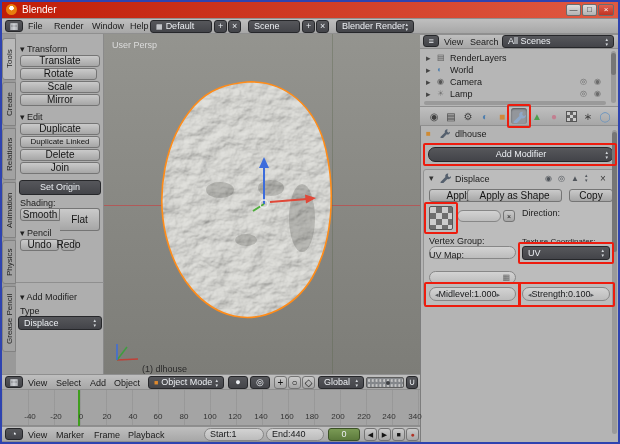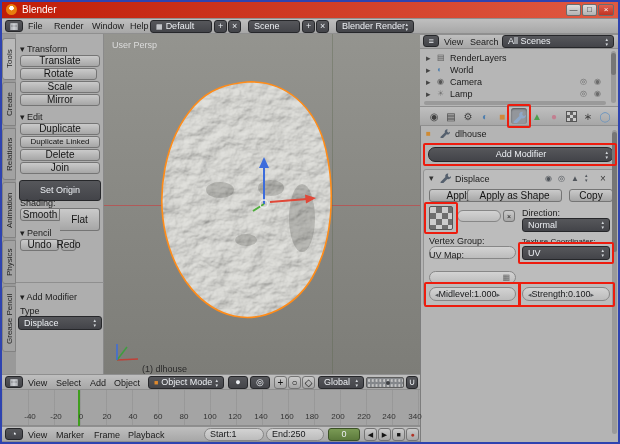--- a/index.html
+++ b/index.html
@@ -89,21 +89,21 @@
   <div class="a lbl" style="left:18px;top:42px"><i class="g">▾</i> <span>Transform</span></div>
   <div class="a btn" style="left:18px;top:53px;width:80px;height:12px">Translate</div>
   <div class="a btn" style="left:18px;top:66px;width:77px;height:12px">Rotate</div>
   <div class="a btn" style="left:18px;top:79px;width:80px;height:12px">Scale</div>
   <div class="a btn" style="left:18px;top:92px;width:80px;height:12px">Mirror</div>
   <div class="a lbl" style="left:18px;top:110px"><i class="g">▾</i> <span>Edit</span></div>
   <div class="a btn" style="left:18px;top:121px;width:80px;height:12px">Duplicate</div>
   <div class="a btn" style="left:18px;top:134px;width:80px;height:12px;font-size:8px">Duplicate Linked</div>
   <div class="a btn" style="left:18px;top:147px;width:80px;height:12px">Delete</div>
   <div class="a btn" style="left:18px;top:160px;width:80px;height:12px">Join</div>
-  <div class="a dark" style="left:17px;top:178px;width:82px;height:21px;justify-content:center">Set Origin</div>
+  <div class="a dark" style="left:17px;top:178px;width:82px;height:15px;justify-content:center">Set Origin</div>
   <div class="a lbl" style="left:18px;top:196px">Shading:</div>
   <div class="a btn" style="left:18px;top:206px;width:40px;height:13px;border-radius:3px 0 0 3px">Smooth</div>
   <div class="a btn" style="left:58px;top:206px;width:40px;height:23px;border-radius:0 3px 3px 0;border-left:none">Flat</div>
   <div class="a lbl" style="left:18px;top:226px"><i class="g">▾</i> <span>Pencil</span></div>
   <div class="a btn" style="left:18px;top:237px;width:39px;height:12px">Undo</div>
   <div class="a btn" style="left:59px;top:237px;width:15px;height:12px">Redo</div>
   <div class="a" style="left:14px;top:280px;width:88px;height:1px;background:#8f8f8f;z-index:2"></div>
   <div class="a lbl" style="left:18px;top:290px"><i class="g">▾</i> <span>Add Modifier</span></div>
   <div class="a lbl" style="left:18px;top:304px">Type</div>
   <div class="a dark" style="left:16px;top:314px;width:84px;height:14px">
@@ -211,21 +211,21 @@
   <span class="a mn" style="left:26px;top:428px">View</span>
   <span class="a mn" style="left:54px;top:428px">Marker</span>
   <span class="a mn" style="left:92px;top:428px">Frame</span>
   <span class="a mn" style="left:126px;top:428px">Playback</span>
   <div class="a field num" style="left:202px;top:426px;width:60px;height:13px">
       <span>Start:</span>
       <span>1</span>
     </div>
   <div class="a field num" style="left:264px;top:426px;width:58px;height:13px">
       <span>End:</span>
-      <span>250</span>
+      <span>440</span>
     </div>
   <div class="a dark" style="left:326px;top:426px;width:32px;height:13px;justify-content:center;background:linear-gradient(#7a9a55,#5c7a3c);border-color:#3c5226">0</div>
   <div class="a btn" style="left:362px;top:426px;width:13px;height:13px;font-size:7px">◀</div>
   <div class="a btn" style="left:376px;top:426px;width:13px;height:13px;font-size:7px">▶</div>
   <div class="a btn" style="left:390px;top:426px;width:13px;height:13px;font-size:7px">■</div>
   <div class="a btn" style="left:404px;top:426px;width:13px;height:13px;font-size:7px;color:#b03326">●</div>
 
   <div class="a" style="left:418px;top:32px;width:198px;height:408px;background:#b4b4b4;border-left:1px solid #7d7d7d;z-index:0"></div>
 
   <div class="a hdrbar" style="left:418px;top:32px;width:198px;height:15px"></div>
@@ -315,27 +315,20 @@
 
   <div class="a btn" style="left:427px;top:187px;width:60px;height:13px">Apply</div>
   <div class="a btn" style="left:465px;top:187px;width:95px;height:13px">Apply as Shape</div>
   <div class="a btn" style="left:567px;top:187px;width:44px;height:13px">Copy</div>
 
   <div class="a checker" style="left:427px;top:204px;width:24px;height:24px"></div>
   <div class="a field" style="left:455px;top:208px;width:44px;height:12px"></div>
   <div class="a btn" style="left:501px;top:208px;width:12px;height:12px;font-size:7px">×</div>
 
   <div class="a lbl" style="left:520px;top:206px">Direction:</div>
-  <div class="a dark" style="left:520px;top:216px;width:88px;height:14px">
-      <span>Normal</span>
-      <span class="ud">
-        <i>▴</i>
-        <i>▾</i>
-      </span>
-    </div>
 
   <div class="a lbl" style="left:427px;top:234px">Vertex Group:</div>
   <div class="a field" style="left:427px;top:244px;width:87px;height:13px"></div>
 
   <div class="a lbl" style="left:520px;top:234px;font-size:8px">Texture Coordinates:</div>
   <div class="a dark" style="left:520px;top:244px;width:88px;height:14px">
       <span>UV</span>
       <span class="ud">
         <i>▴</i>
         <i>▾</i>

